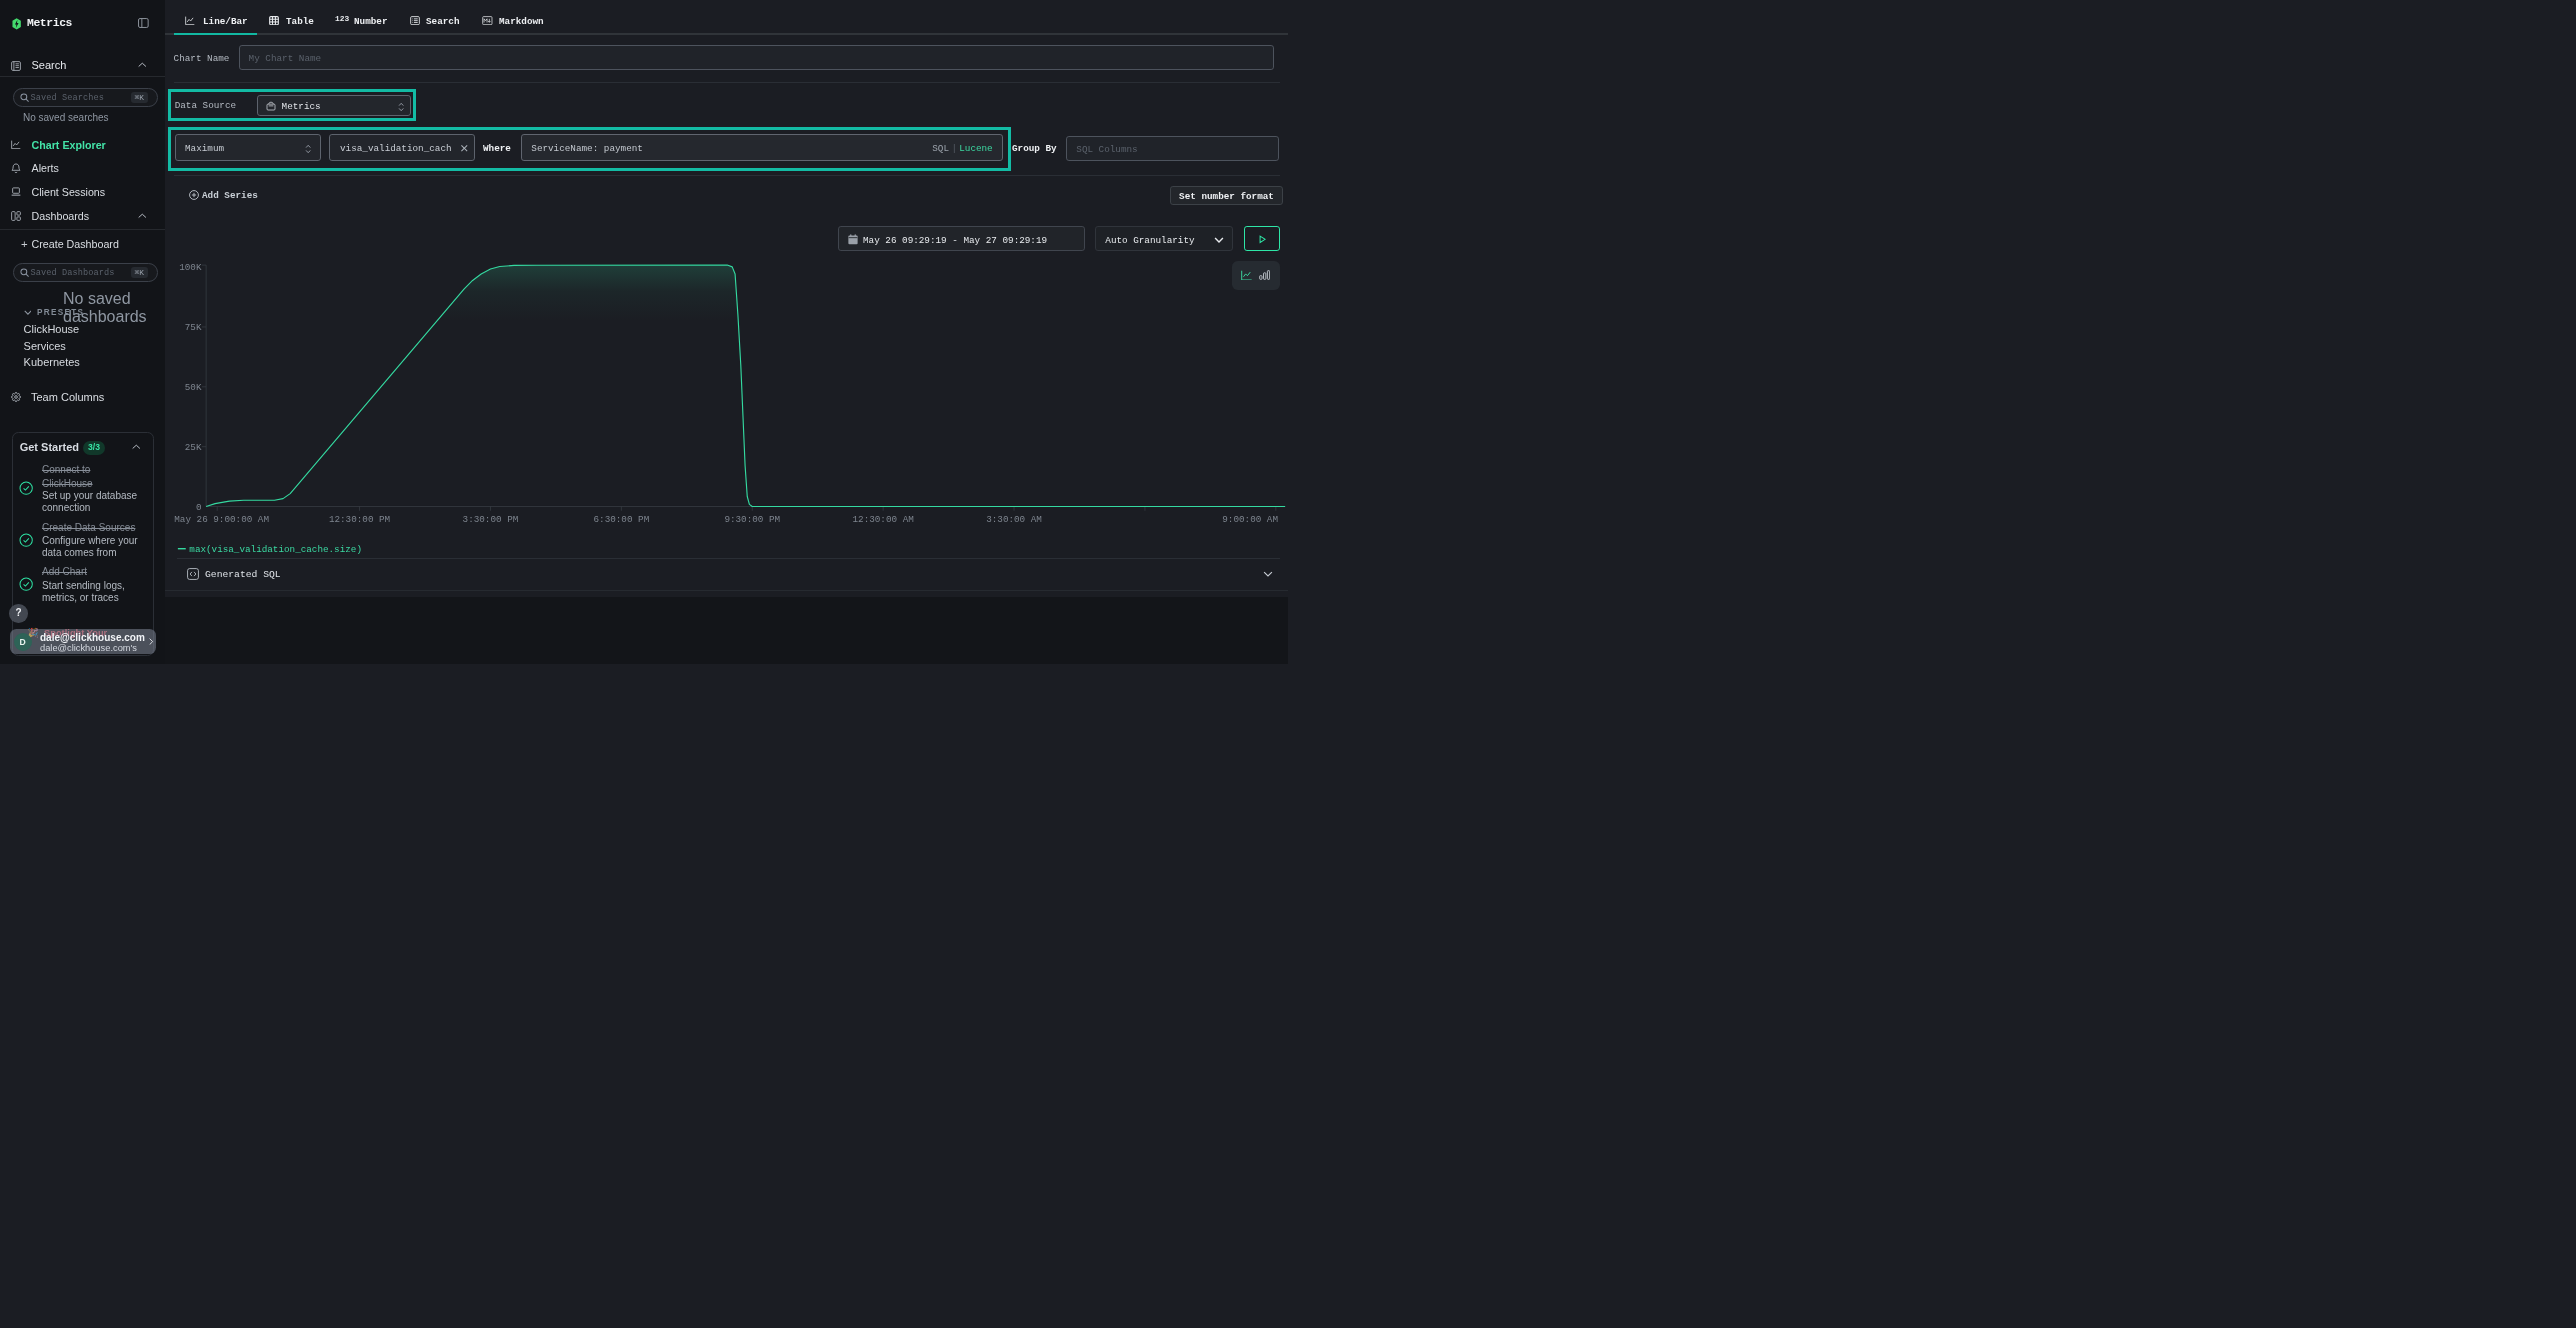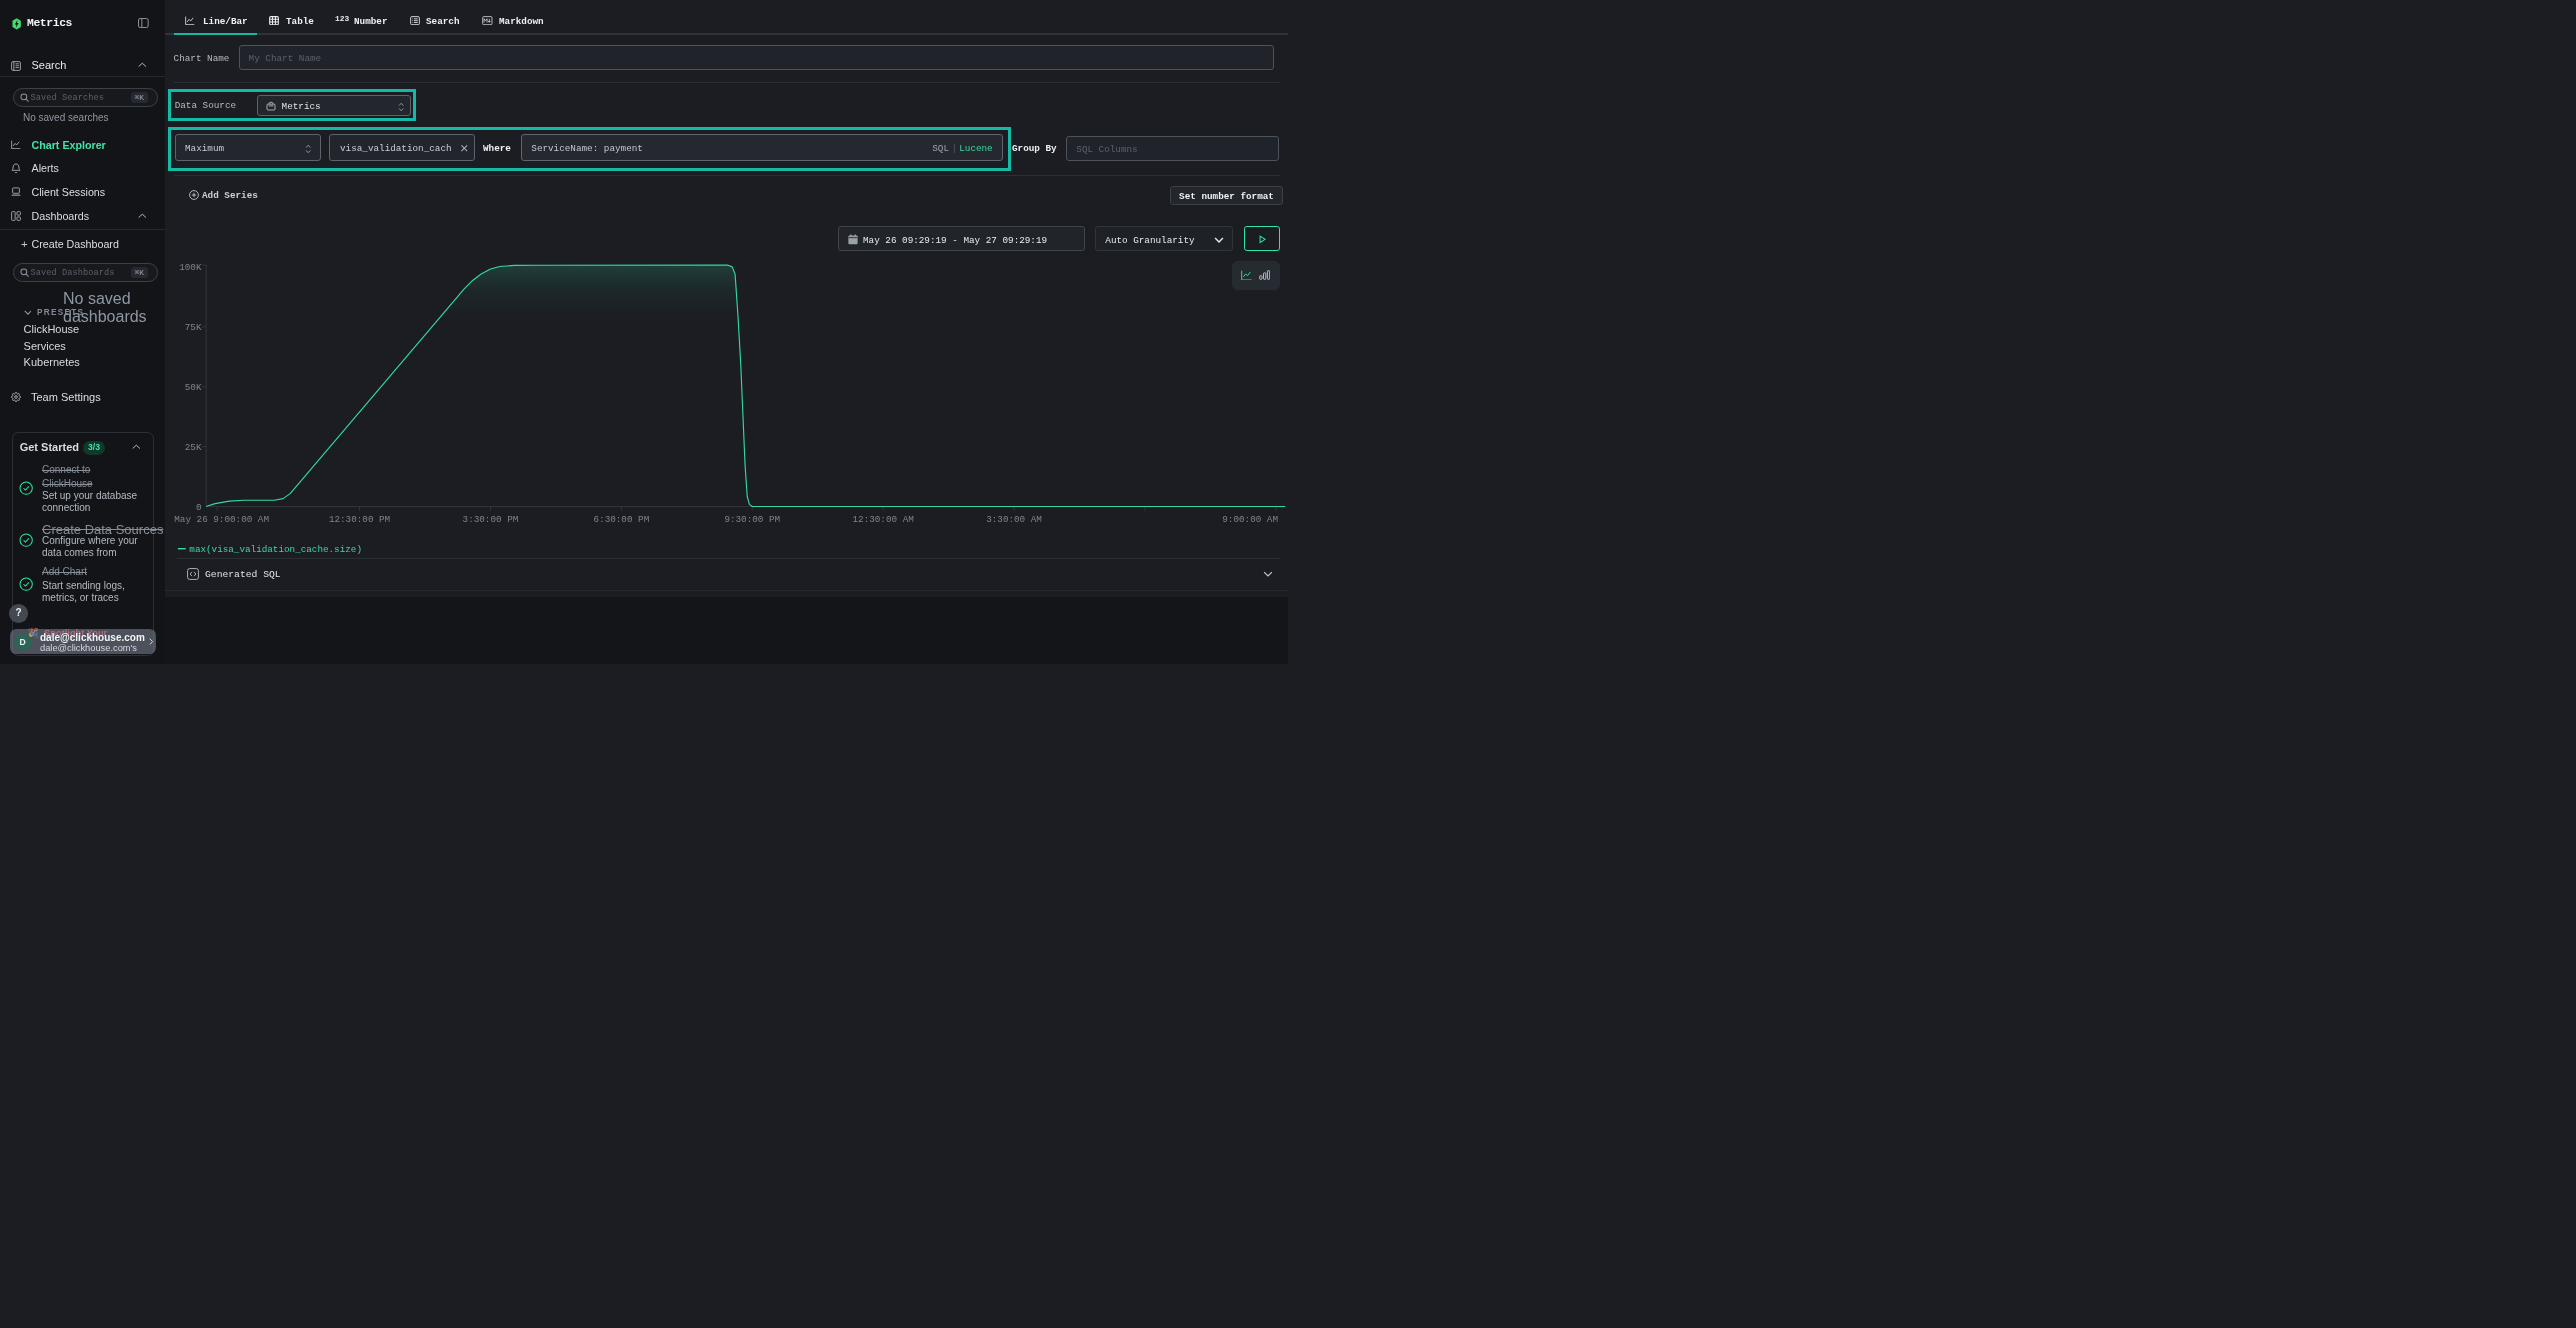--- a/index.html
+++ b/index.html
@@ -124,21 +124,21 @@
     </svg>
   <div class="abs" style="left:37px; top:308px; font-size:8.2px; font-weight:bold; letter-spacing:1.3px; color:#828b96;">PRESETS</div>
   <div class="abs" style="left:23.6px; top:323px; font-size:11px; color:#d7dbe0;">ClickHouse</div>
   <div class="abs" style="left:23.6px; top:340px; font-size:11px; color:#d7dbe0;">Services</div>
   <div class="abs" style="left:23.6px; top:356px; font-size:11px; color:#d7dbe0;">Kubernetes</div>
 
   <svg class="abs" style="left:11.4px; top:392px;" width="10" height="10" viewBox="0 0 24 24" fill="none" stroke="#b9bfc7" stroke-width="2">
     <circle cx="12" cy="12" r="3.2"></circle>
     <path d="M19.4 15a1.65 1.65 0 0 0 .33 1.82l.06.06a2 2 0 1 1-2.83 2.83l-.06-.06a1.65 1.65 0 0 0-1.82-.33 1.65 1.65 0 0 0-1 1.51V21a2 2 0 1 1-4 0v-.09A1.65 1.65 0 0 0 9 19.4a1.65 1.65 0 0 0-1.82.33l-.06.06a2 2 0 1 1-2.83-2.83l.06-.06a1.65 1.65 0 0 0 .33-1.82 1.65 1.65 0 0 0-1.51-1H3a2 2 0 1 1 0-4h.09A1.65 1.65 0 0 0 4.6 9a1.65 1.65 0 0 0-.33-1.82l-.06-.06a2 2 0 1 1 2.83-2.83l.06.06a1.65 1.65 0 0 0 1.82.33H9a1.65 1.65 0 0 0 1-1.51V3a2 2 0 1 1 4 0v.09a1.65 1.65 0 0 0 1 1.51 1.65 1.65 0 0 0 1.82-.33l.06-.06a2 2 0 1 1 2.83 2.83l-.06.06a1.65 1.65 0 0 0-.33 1.82V9a1.65 1.65 0 0 0 1.51 1H21a2 2 0 1 1 0 4h-.09a1.65 1.65 0 0 0-1.51 1z"></path>
   </svg>
-  <div class="abs" style="left:31px; top:391px; font-size:11px; color:#dbdfe4;">Team Settings</div>
+  <div class="abs" style="left:31px; top:391px; font-size:11px; color:#dbdfe4;">Team Columns</div>
 
   <div class="abs" style="left:11.8px; top:432px; width:142px; height:224px; border:0.7px solid #2b2f36; border-radius:6.4px;"></div>
   <div class="abs" style="left:19.7px; top:441px; font-size:11px; font-weight:bold; color:#d9dde3;">Get Started</div>
   <div class="abs" style="left:83px; top:441px; width:22px; height:13.6px; border-radius:7.2px; background:#11382a; text-align:center; line-height:13.6px; font-size:8.6px; font-weight:bold; color:#38e5a6;">3/3</div>
   <svg class="abs" style="left:132px; top:444px;" width="8.6" height="5.7" viewBox="0 0 13 8" fill="none" stroke="#c3c9d1" stroke-width="1.4">
       <path d="M1 6.5 L6.5 1.5 L12 6.5"></path>
     </svg>
 
   <div class="gs-item">
     <svg class="abs" style="left:19.3px; top:481px;" width="14.3" height="14.3" viewBox="0 0 20 20" fill="none" stroke="#2ee3a4" stroke-width="1.4">
@@ -146,21 +146,21 @@
         <path d="M6.4 10.2 L9 12.8 L13.8 7.6"></path>
     </svg>
     <div class="abs" style="left:42px; top:463px; font-size:10px; line-height:14px; color:#878e98; text-decoration:line-through;">Connect to<br>ClickHouse</div>
     <div class="abs" style="left:42px; top:490px; font-size:10px; line-height:12px; color:#b4bac2;">Set up your database<br>connection</div>
   </div>
   <div class="gs-item">
     <svg class="abs" style="left:19.3px; top:533px;" width="14.3" height="14.3" viewBox="0 0 20 20" fill="none" stroke="#2ee3a4" stroke-width="1.4">
       <circle cx="10" cy="10" r="8.6"></circle>
         <path d="M6.4 10.2 L9 12.8 L13.8 7.6"></path>
     </svg>
-    <div class="abs" style="left:42px; top:522px; font-size:13px; color:#878e98; text-decoration:line-through;">Create Data Sources</div>
+    <div class="abs" style="left:42px; top:522px; font-size:10px; color:#878e98; text-decoration:line-through;">Create Data Sources</div>
     <div class="abs" style="left:42px; top:535px; font-size:10px; line-height:12px; color:#b4bac2;">Configure where your<br>data comes from</div>
   </div>
   <div class="gs-item">
     <svg class="abs" style="left:19.3px; top:577px;" width="14.3" height="14.3" viewBox="0 0 20 20" fill="none" stroke="#2ee3a4" stroke-width="1.4">
       <circle cx="10" cy="10" r="8.6"></circle>
         <path d="M6.4 10.2 L9 12.8 L13.8 7.6"></path>
     </svg>
     <div class="abs" style="left:42px; top:566px; font-size:10px; color:#878e98; text-decoration:line-through;">Add Chart</div>
     <div class="abs" style="left:42px; top:580px; font-size:10px; line-height:12px; color:#b4bac2;">Start sending logs,<br>metrics, or traces</div>
   </div>

